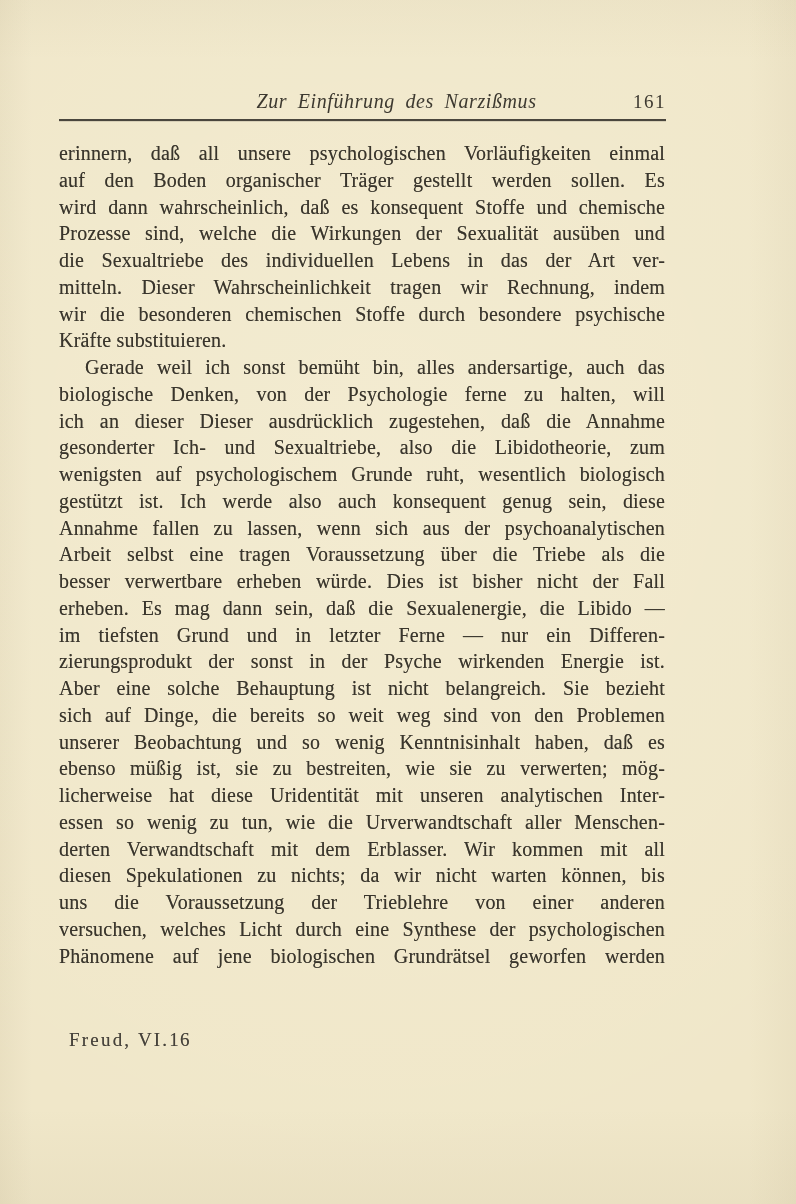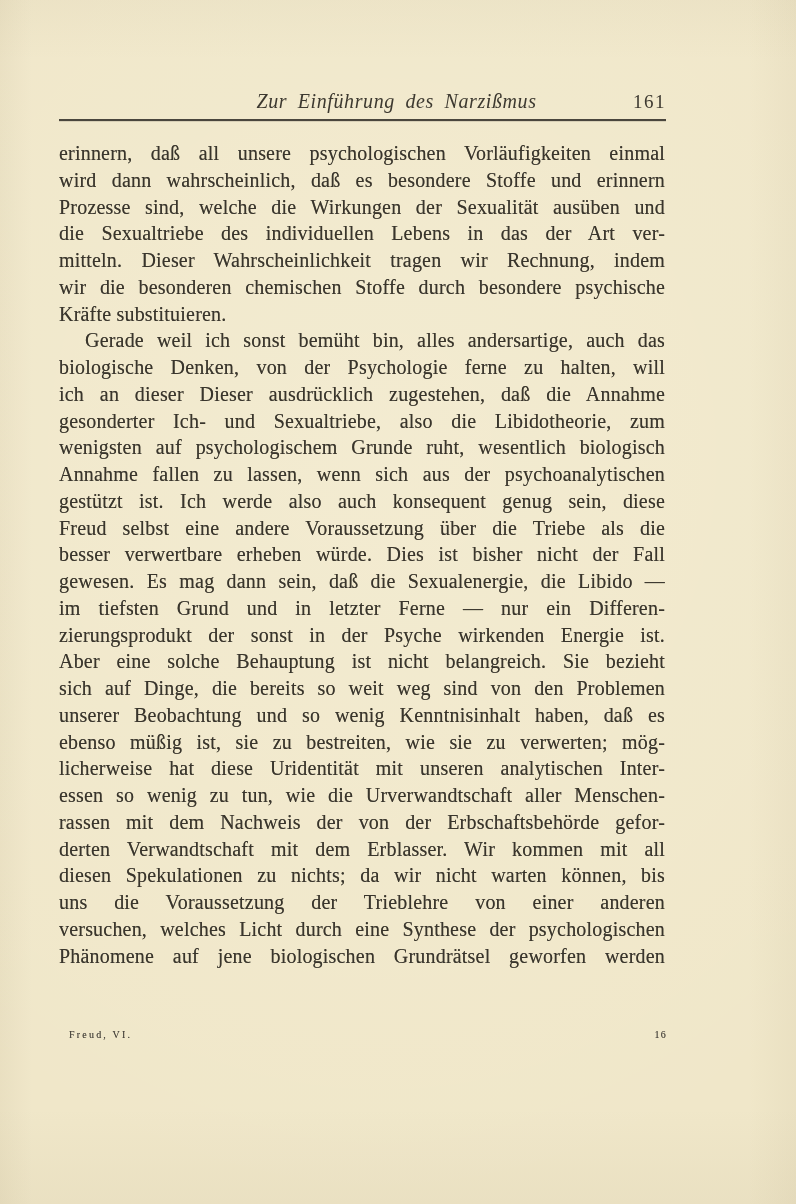--- a/index.html
+++ b/index.html
@@ -78,25 +78,23 @@
   }
   .line.para-first-indent {
     text-indent: 26px;
   }
   .page-footer {
     position: absolute;
     top: 1029px;
     left: 59px;
     width: 608px;
     display: flex;
-    justify-content: space-between;
     align-items: baseline;
-    font-size: 10px;
+    font-size: 19px;
     color: #45413a;
-    gap: 24px;
   }
   .footer-signature {
     letter-spacing: 2.2px;
     padding-left: 10px;
     text-shadow: 0 0 0.3px rgba(69,65,58,0.5);
   }
   .footer-sheet-number {
     letter-spacing: 1.2px;
     text-shadow: 0 0 0.3px rgba(69,65,58,0.5);
   }
@@ -108,45 +106,45 @@
 
   <div class="running-head">
     <span class="running-title">Zur Einführung des Narzißmus</span>
     <span class="head-page-number">161</span>
   </div>
 
   <div class="head-rule" style="background: rgb(74, 70, 61);"></div>
 
   <div class="body-text" style="color: rgb(57, 53, 44);">
       <div class="line">erinnern, daß all unsere psychologischen Vorläufigkeiten einmal</div>
-      <div class="line">wird dann wahrscheinlich, daß es besondere Stoffe und erinnern</div>
+      <div class="line">auf den Boden organischer Träger gestellt werden sollen. Es</div>
+      <div class="line">wird dann wahrscheinlich, daß es konsequent Stoffe und chemische</div>
       <div class="line">Prozesse sind, welche die Wirkungen der Sexualität ausüben und</div>
       <div class="line">die Sexualtriebe des individuellen Lebens in das der Art ver-</div>
       <div class="line">mitteln. Dieser Wahrscheinlichkeit tragen wir Rechnung, indem</div>
       <div class="line">wir die besonderen chemischen Stoffe durch besondere psychische</div>
       <div class="line para-last">Kräfte substituieren.</div>
       <div class="line para-first-indent">Gerade weil ich sonst bemüht bin, alles andersartige, auch das</div>
       <div class="line">biologische Denken, von der Psychologie ferne zu halten, will</div>
       <div class="line">ich an dieser Dieser ausdrücklich zugestehen, daß die Annahme</div>
       <div class="line">gesonderter Ich- und Sexualtriebe, also die Libidotheorie, zum</div>
       <div class="line">wenigsten auf psychologischem Grunde ruht, wesentlich biologisch</div>
+      <div class="line">gestützt ist. Ich werde also auch konsequent genug sein, diese</div>
       <div class="line">Annahme fallen zu lassen, wenn sich aus der psychoanalytischen</div>
-      <div class="line">gestützt ist. Ich werde also auch konsequent genug sein, diese</div>
-      <div class="line">Freud selbst eine andere Voraussetzung über die Triebe als die</div>
+      <div class="line">Arbeit selbst eine tragen Voraussetzung über die Triebe als die</div>
       <div class="line">besser verwertbare erheben würde. Dies ist bisher nicht der Fall</div>
-      <div class="line">gewesen. Es mag dann sein, daß die Sexualenergie, die Libido —</div>
+      <div class="line">erheben. Es mag dann sein, daß die Sexualenergie, die Libido —</div>
       <div class="line">im tiefsten Grund und in letzter Ferne — nur ein Differen-</div>
       <div class="line">zierungsprodukt der sonst in der Psyche wirkenden Energie ist.</div>
       <div class="line">Aber eine solche Behauptung ist nicht belangreich. Sie bezieht</div>
       <div class="line">sich auf Dinge, die bereits so weit weg sind von den Problemen</div>
       <div class="line">unserer Beobachtung und so wenig Kenntnisinhalt haben, daß es</div>
       <div class="line">ebenso müßig ist, sie zu bestreiten, wie sie zu verwerten; mög-</div>
       <div class="line">licherweise hat diese Uridentität mit unseren analytischen Inter-</div>
       <div class="line">essen so wenig zu tun, wie die Urverwandtschaft aller Menschen-</div>
-      <div class="line">rassen mit dem Nachweis der von der Erbschaftsbehörde gefor-</div>
       <div class="line">derten Verwandtschaft mit dem Erblasser. Wir kommen mit all</div>
       <div class="line">diesen Spekulationen zu nichts; da wir nicht warten können, bis</div>
       <div class="line">uns die Voraussetzung der Trieblehre von einer anderen</div>
       <div class="line">versuchen, welches Licht durch eine Synthese der psychologischen</div>
       <div class="line">Phänomene auf jene biologischen Grundrätsel geworfen werden</div>
     </div>
 
   <div class="page-footer">
     <span class="footer-signature">Freud, VI.</span>
     <span class="footer-sheet-number">16</span>

